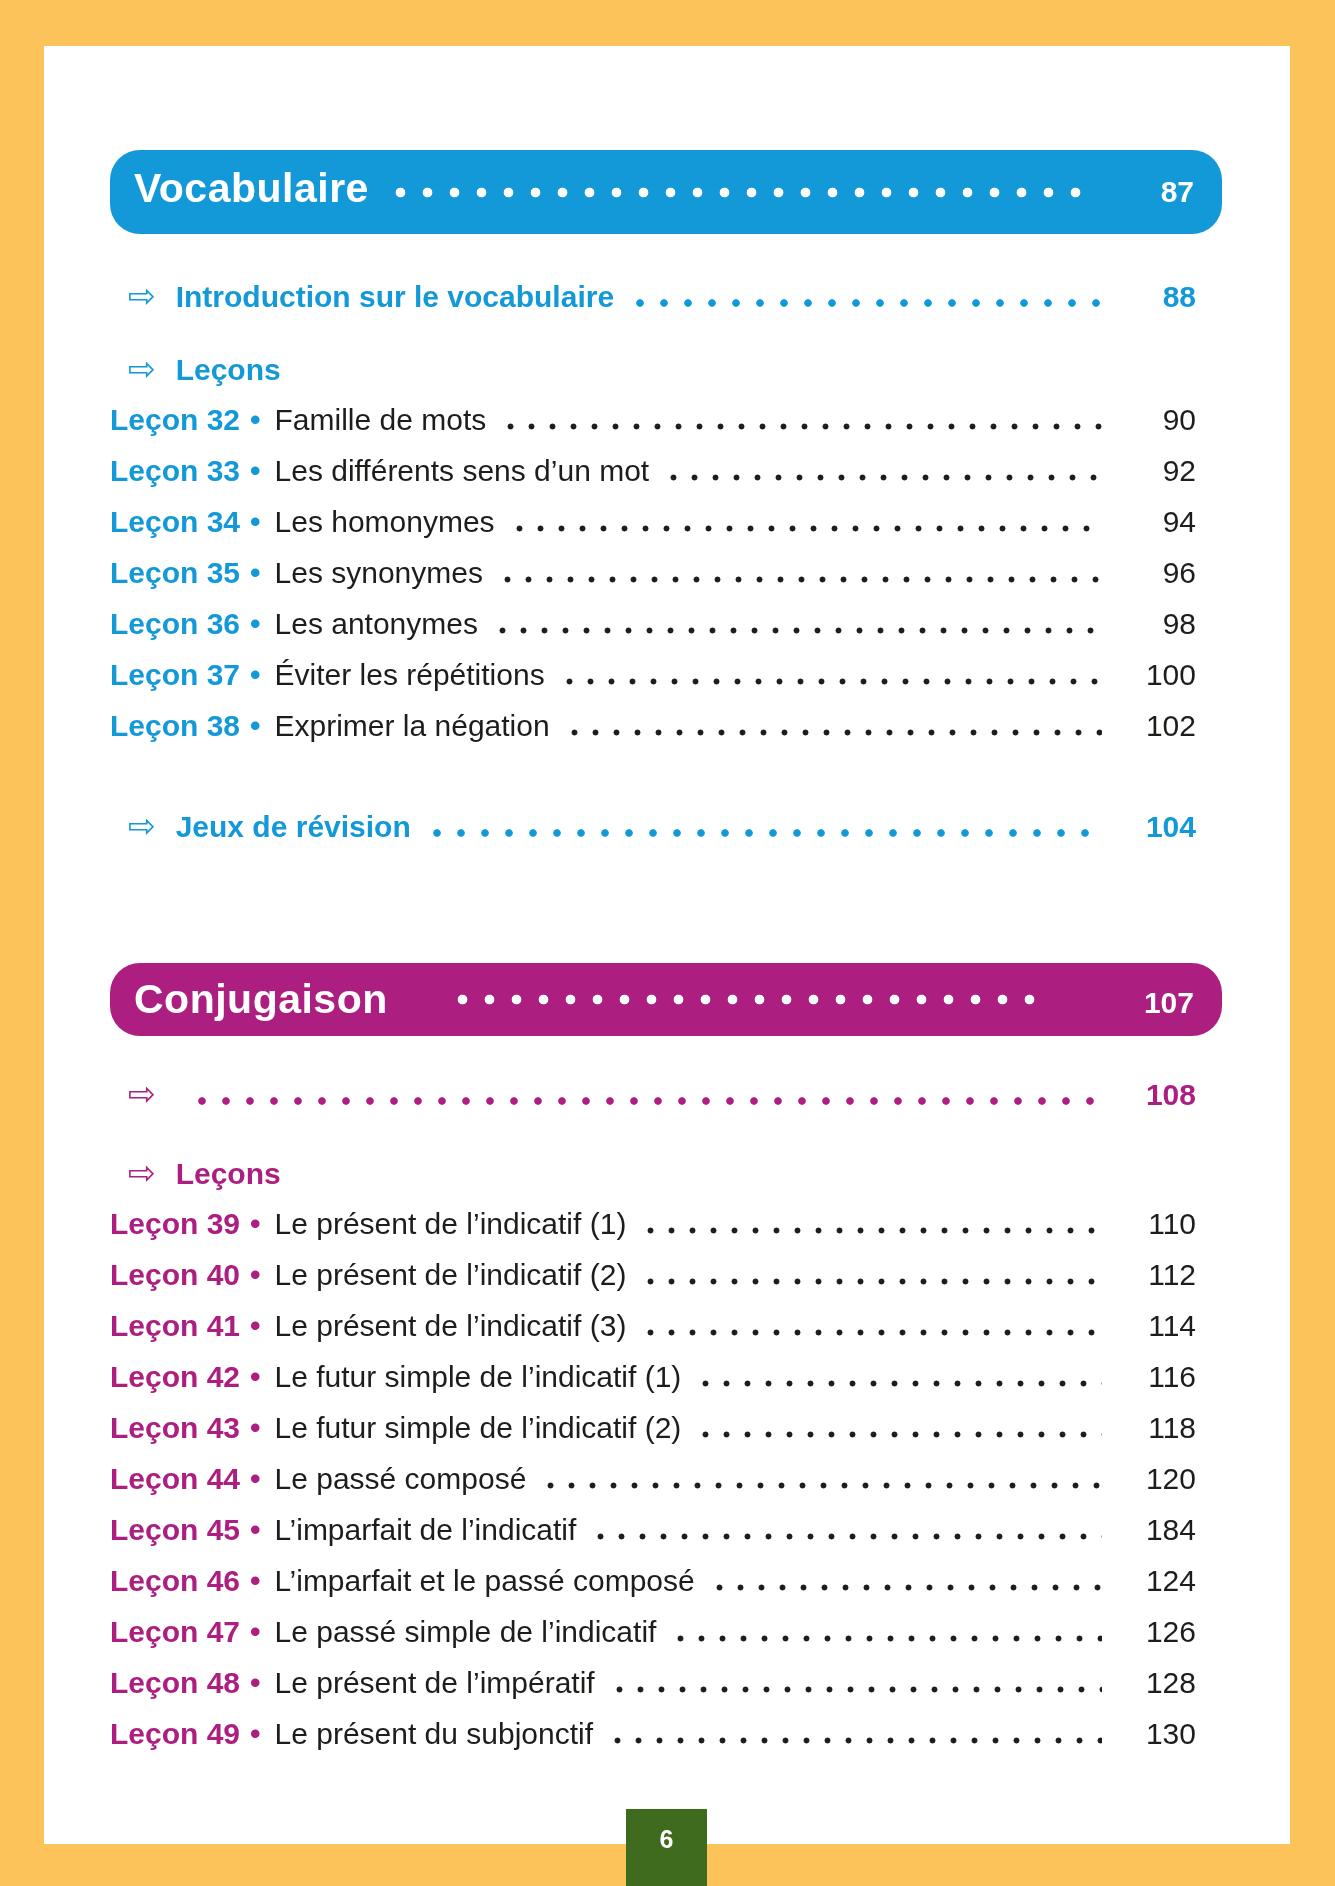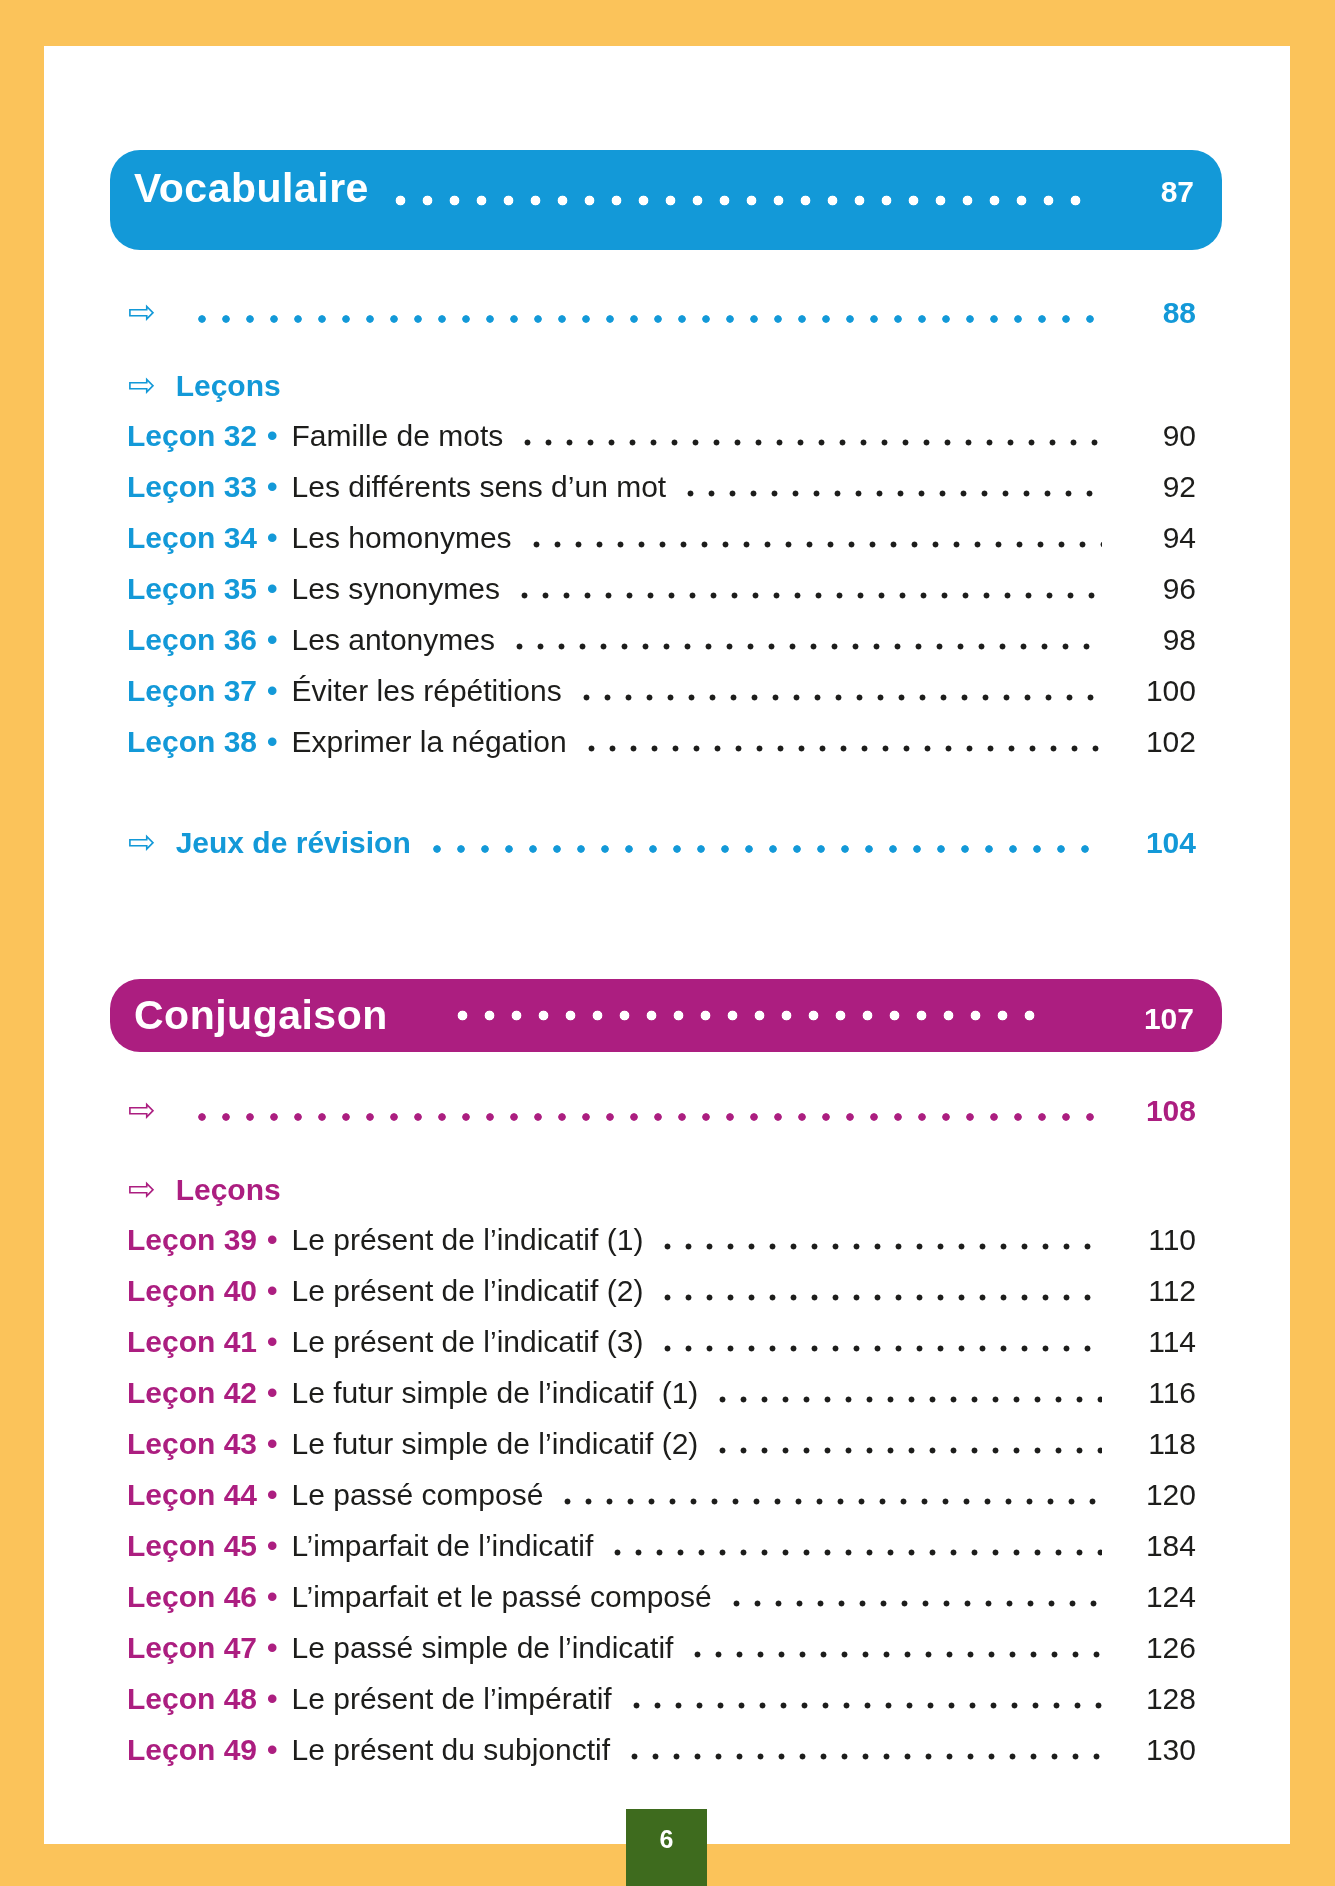--- a/index.html
+++ b/index.html
@@ -24,21 +24,21 @@
   .sec-blue{--accent:#1399D8;}
   .sec-magenta{--accent:#AC1E80;}
 
   
   .band{
     display:flex;
     align-items:baseline;
     background:var(--accent);
     color:#FFFFFF;
     border-radius:30px;
-    height:100px;
+    height:84px;
     line-height:76px;
     padding:0 28px 0 24px;
     box-sizing:border-box;
   }
   .band .band-title{
     font-size:41px;
     font-weight:bold;
     letter-spacing:0.5px;
     white-space:nowrap;
   }
@@ -102,21 +102,20 @@
     font-family:"DejaVu Sans",sans-serif;
     font-weight:normal;
     color:var(--accent);
   }
   
   .lesson-label{
     color:var(--accent);
     font-weight:bold;
     min-width:134px;
     white-space:nowrap;
-    margin-left:17px;
   }
   .bullet{
     color:var(--accent);
     font-weight:bold;
     margin:0 14px 0 6px;
   }
   .lesson-title{white-space:nowrap;}
 
   
   .footer-tab{
@@ -142,20 +141,21 @@
 
     <section class="sec-blue sec-voc">
       <div class="band band-voc">
         <span class="band-title">Vocabulaire</span>
         <span class="leader"></span>
         <span class="pg">87</span>
       </div>
 
       <div class="row row-accent row-intro">
         <span class="arrow">⇨</span>
+        <span class="intro-label">Introduction sur le vocabulaire</span>
         <span class="leader"></span>
         <span class="pg">88</span>
       </div>
 
       <div class="row row-accent row-heading">
         <span class="arrow">⇨</span>
         <span>Leçons</span>
       </div>
 
       <div class="lessons">

